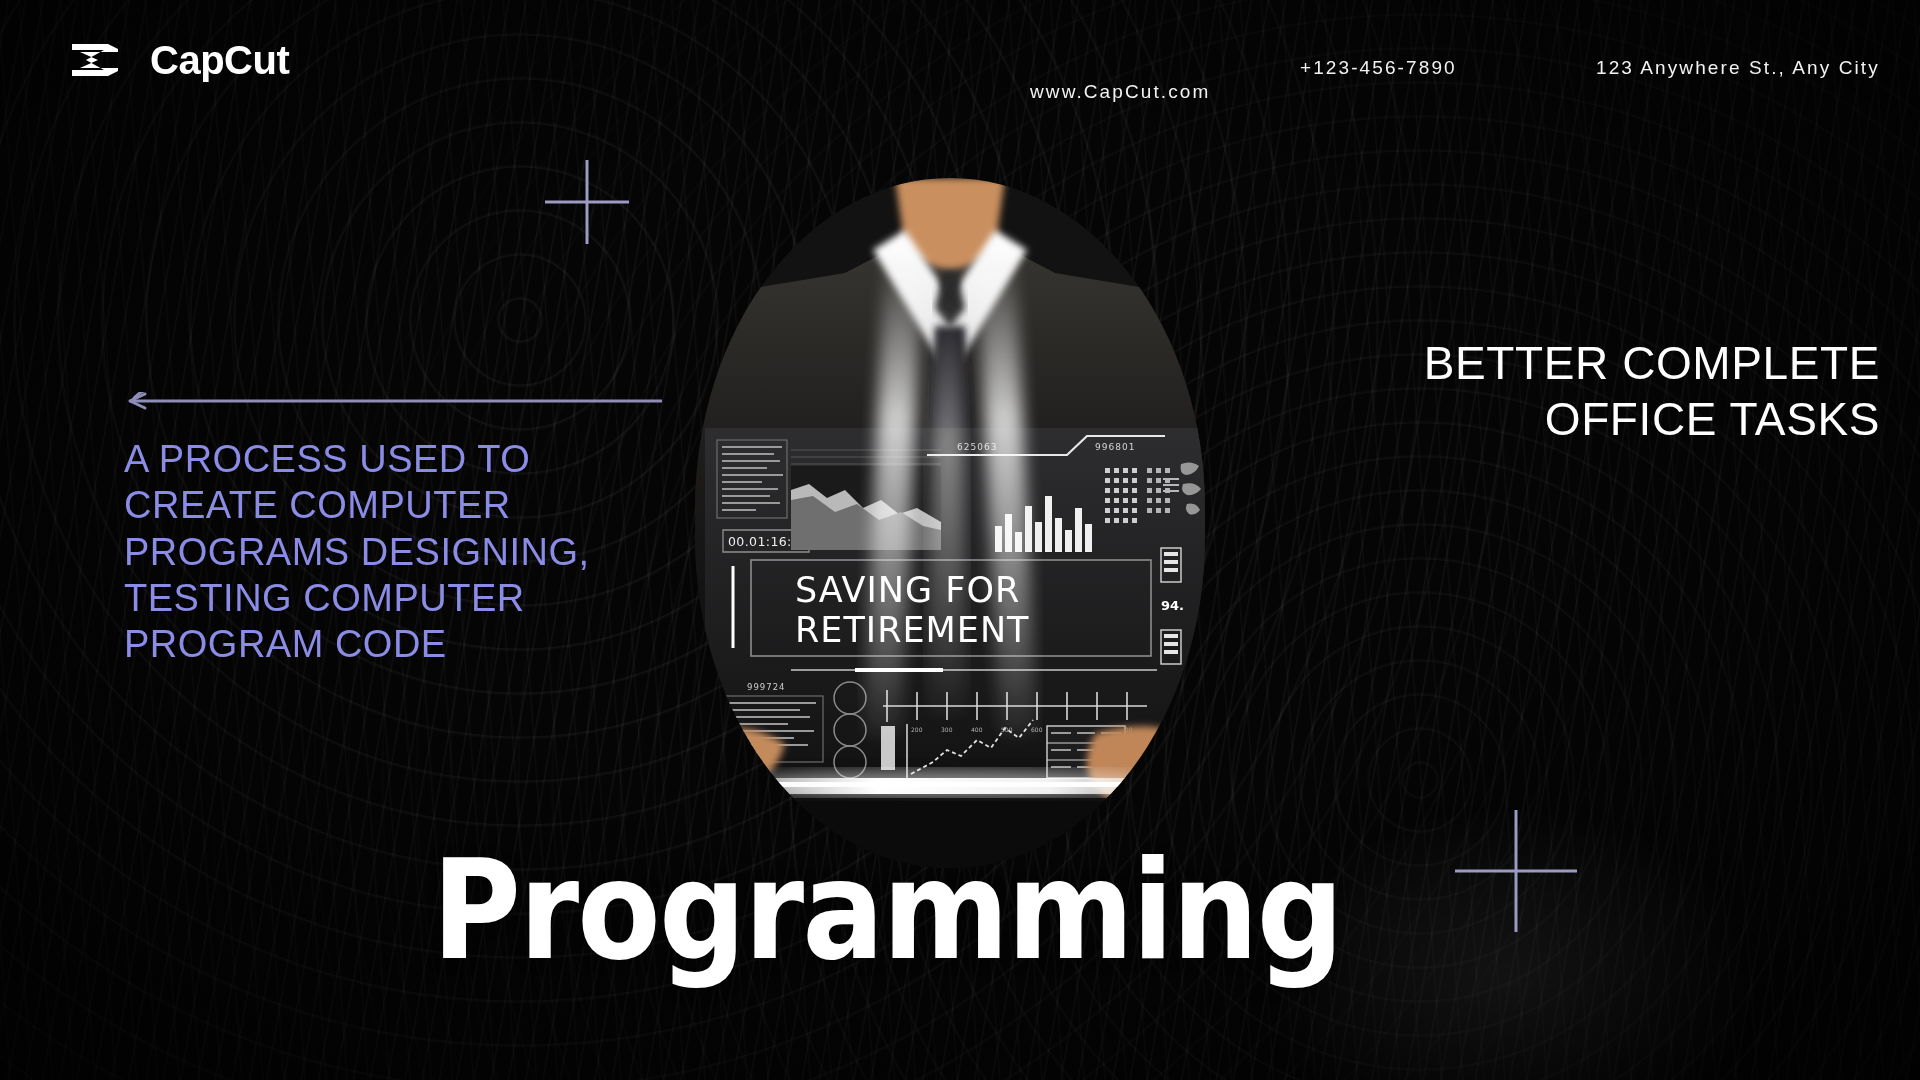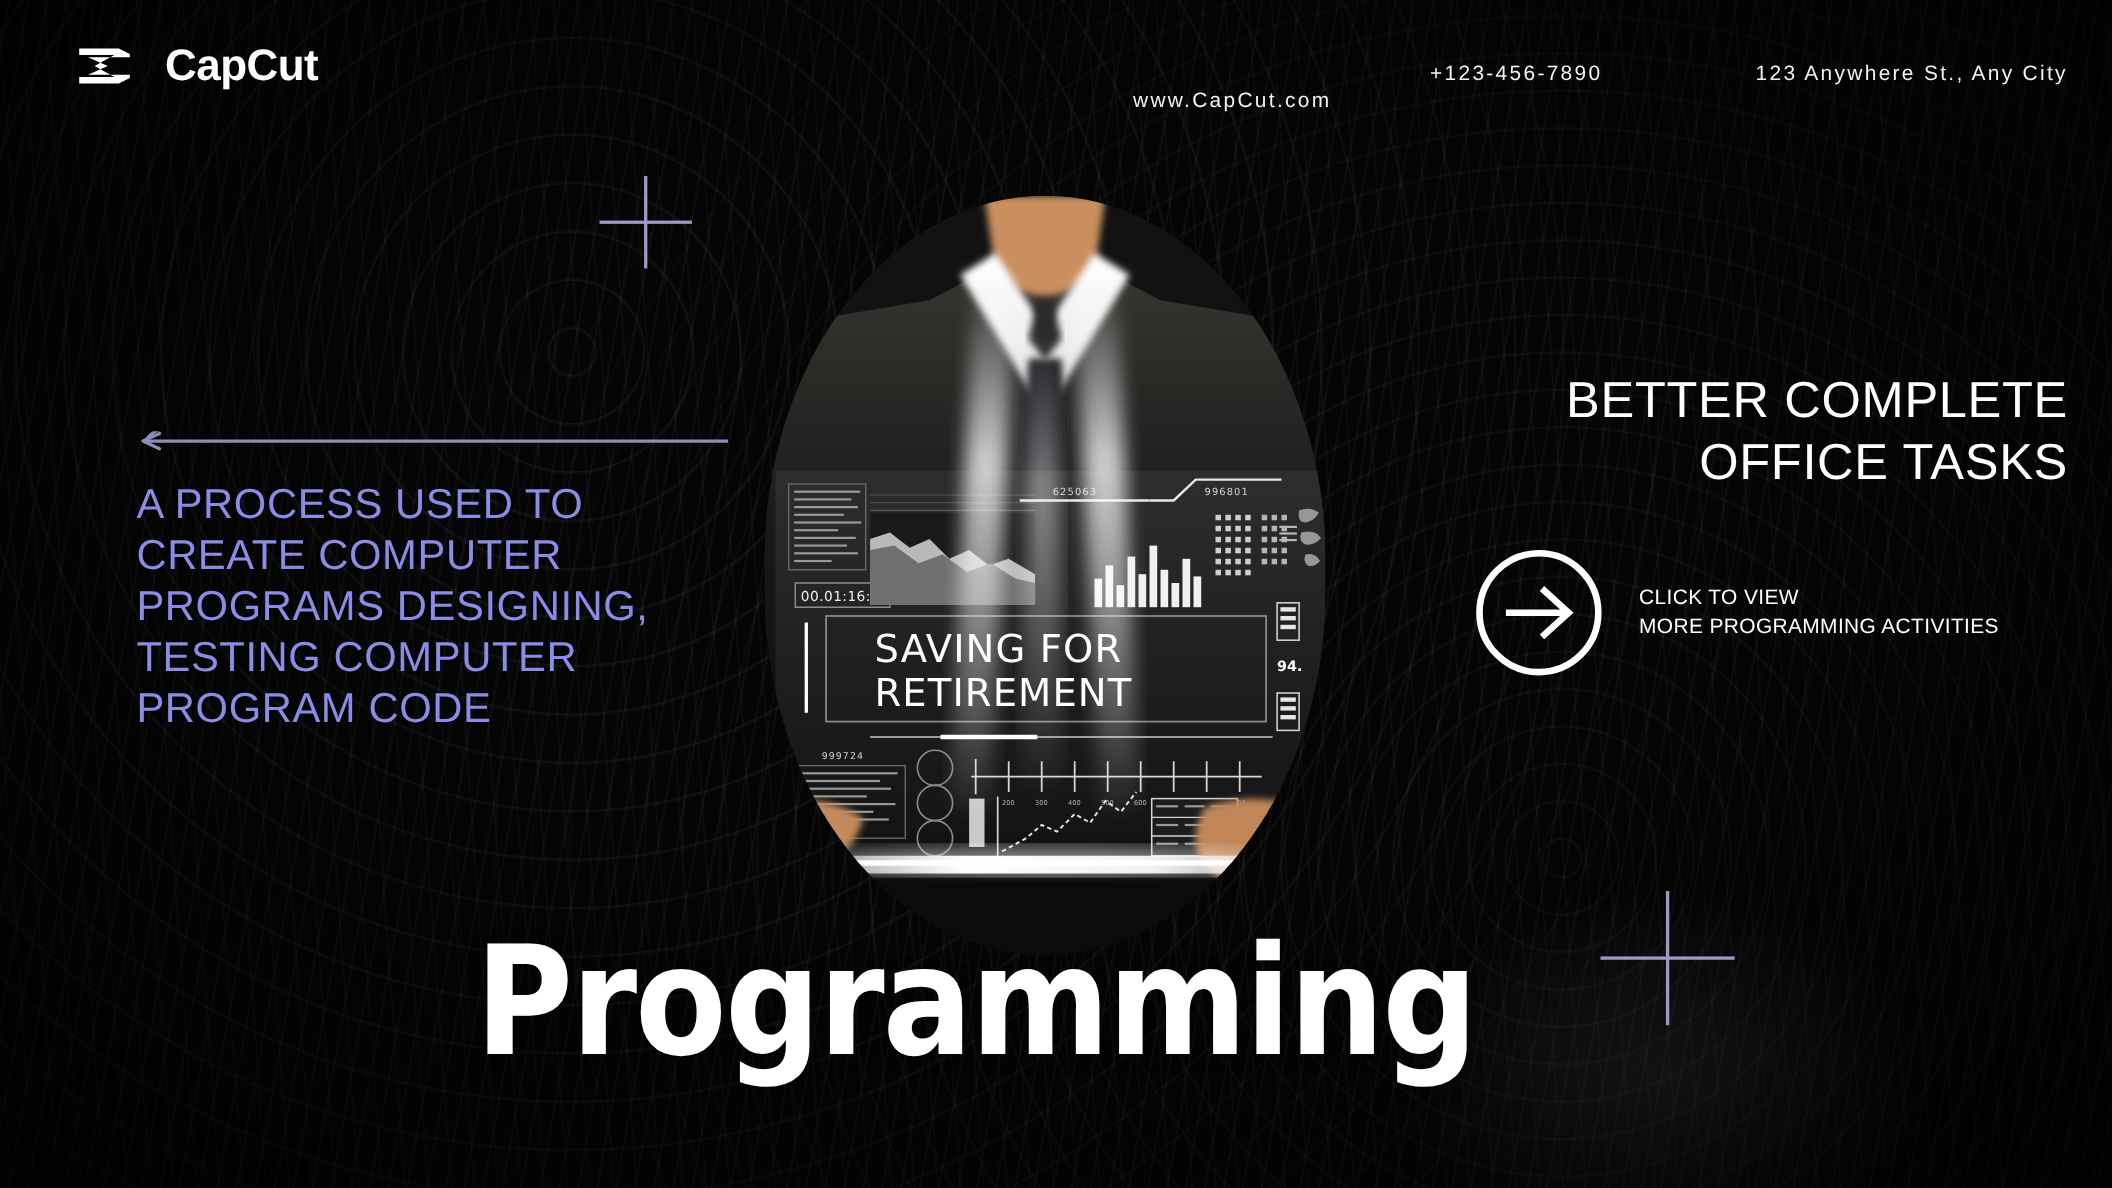--- a/index.html
+++ b/index.html
@@ -175,31 +175,20 @@
     <path d="M20 9 C24 3 28 0 34 -2" stroke="#8d8db8" stroke-width="3" fill="none"></path>
   </svg>
 
   <div class="left-copy">A PROCESS USED TO CREATE COMPUTER PROGRAMS DESIGNING, TESTING COMPUTER PROGRAM CODE</div>
 
   <div class="right-head">
     <div>BETTER COMPLETE</div>
     <div>OFFICE TASKS</div>
   </div>
 
-  <div class="cta-row">
-    <svg class="cta-circle" viewBox="0 0 118 118">
-      <circle cx="59" cy="59" r="54" fill="none" stroke="#ffffff" stroke-width="6"></circle>
-      <line x1="32" y1="59" x2="84" y2="59" stroke="#ffffff" stroke-width="6" stroke-linecap="square"></line>
-      <path d="M64 39 L86 59 L64 79" fill="none" stroke="#ffffff" stroke-width="6" stroke-linecap="square" stroke-linejoin="miter"></path>
-    </svg>
-    <div class="cta-text">
-      <div>CLICK TO VIEW</div>
-      <div>MORE PROGRAMMING ACTIVITIES</div>
-    </div>
-  </div>
 
   <div class="oval">
     <svg viewBox="0 0 510 690" preserveAspectRatio="none">
       <defs>
         <linearGradient id="suitG" x1="0" y1="0" x2="0" y2="1">
           <stop offset="0%" stop-color="#3a3834"></stop>
           <stop offset="55%" stop-color="#1b1a19"></stop>
           <stop offset="100%" stop-color="#0d0d0d"></stop>
         </linearGradient>
         <linearGradient id="shirtG" x1="0" y1="0" x2="0" y2="1">

